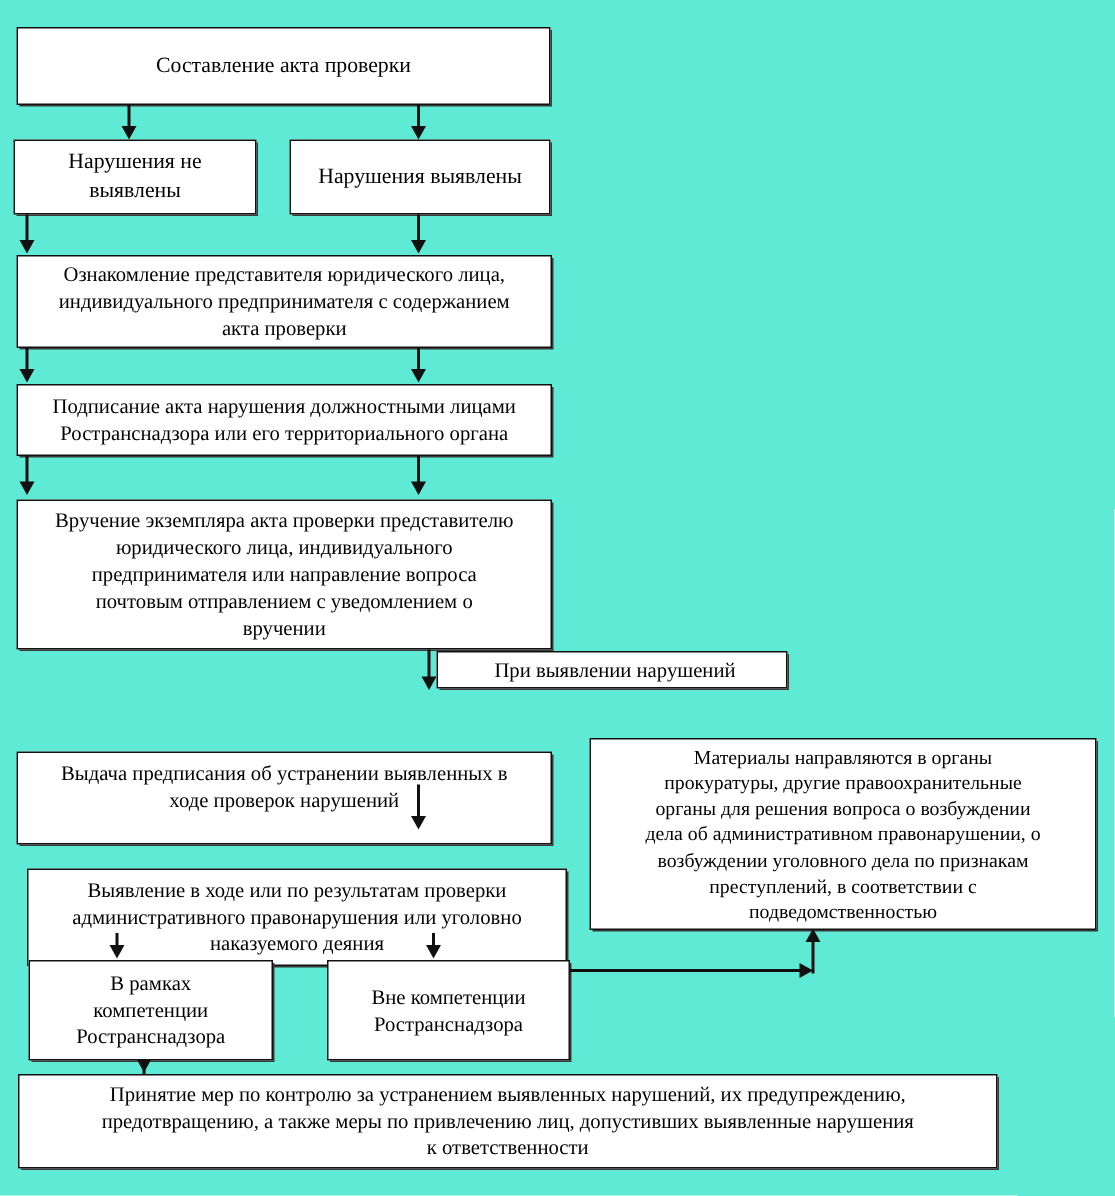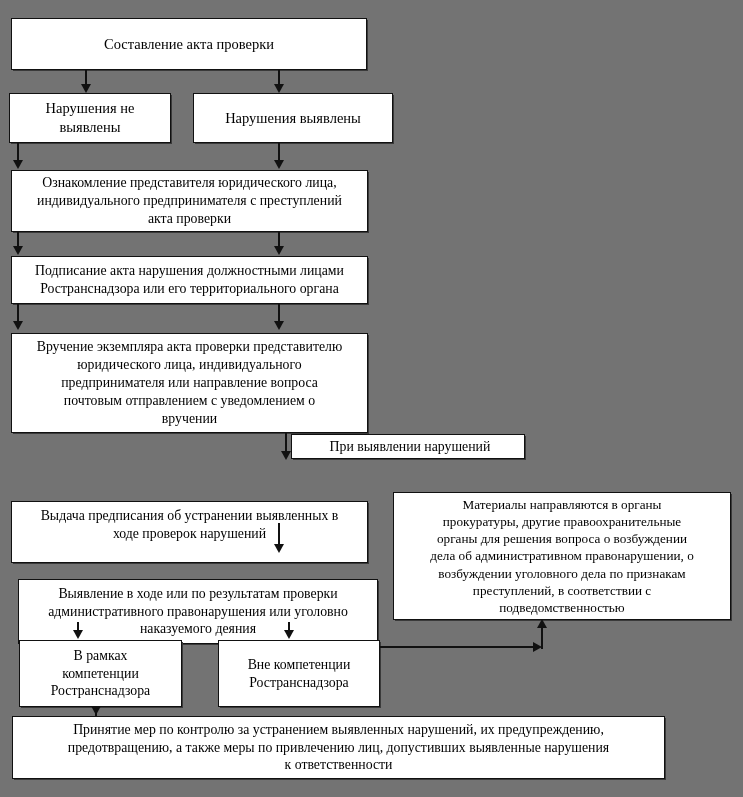--- a/index.html
+++ b/index.html
@@ -9,21 +9,21 @@
     background: #ffffff;
   }
   body {
     font-family: "Liberation Serif", "DejaVu Serif", serif;
     color: #000000;
   }
   #canvas {
     position: relative;
     width: 743px;
     height: 797px;
-    background: #737373;
+    background: #5eead4;
     overflow: hidden;
   }
   .node {
     position: absolute;
     border: 1px solid #111111;
     background: #ffffff;
     display: flex;
     align-items: center;
     justify-content: center;
     text-align: center;
@@ -79,27 +79,27 @@
 
   <div class="node shadow fs15" style="left:11px; top:18px; width:356px; height:52px;">
     <span class="txt">Составление акта проверки</span>
   </div>
 
   <div class="node shadow fs15" style="left:9px; top:93px; width:162px; height:50px;">
     <span class="txt">Нарушения  не
 выявлены</span>
   </div>
 
-  <div class="node shadow fs15" style="left:193px; top:93px; width:200px; height:50px;align-items:center;">
+  <div class="node shadow fs15" style="left:193px; top:93px; width:174px; height:50px;align-items:center;">
     <span class="txt">Нарушения  выявлены</span>
   </div>
 
   <div class="node shadow fs14" style="left:11px; top:170px; width:357px; height:62px;">
     <span class="txt">Ознакомление представителя юридического лица,
-индивидуального предпринимателя с преступлений
+индивидуального предпринимателя с содержанием
 акта проверки</span>
   </div>
 
   <div class="node shadow fs14" style="left:11px; top:256px; width:357px; height:48px;">
     <span class="txt">Подписание акта нарушения должностными лицами
 Ространснадзора или его территориального органа</span>
   </div>
 
   <div class="node shadow fs14" style="left:11px; top:333px; width:357px; height:100px;">
     <span class="txt">Вручение экземпляра акта проверки представителю

